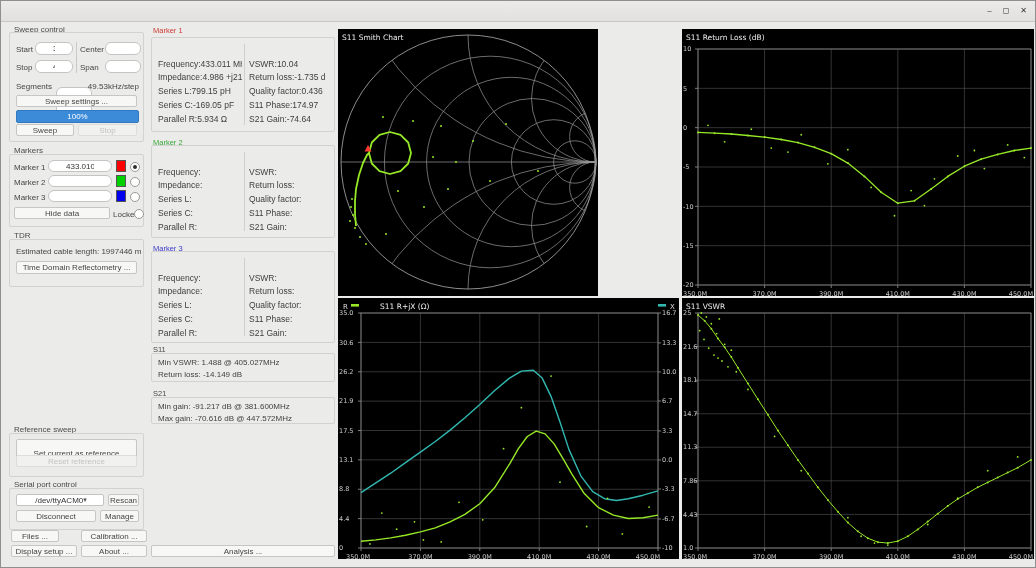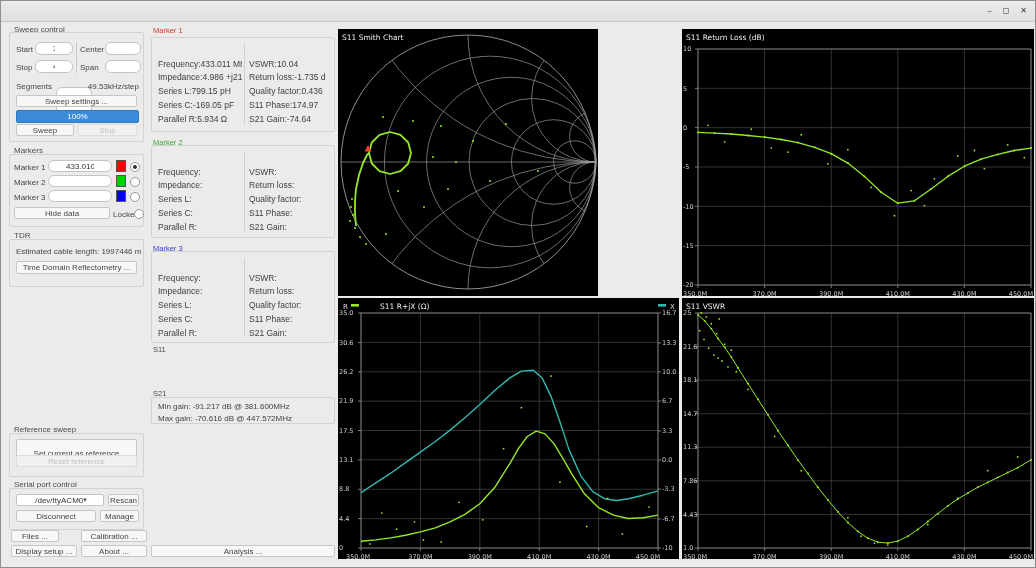--- a/index.html
+++ b/index.html
@@ -294,20 +294,27 @@
             </div>
             <div class="mrow">
               <span>S21 Gain:</span>
               <span></span>
             </div>
           </div>
       </div>
     </div>
 
     <div class="ptitle" style="top:344px;color:#4a4a4a">S11</div>
+    <div class="panel" style="top:352px;height:29px">
+      <div class="rows" style="top:4px">
+
+      <div class="irow"><span>Min VSWR: 1.488 @ 405.027MHz</span></div>
+          <div class="irow"><span>Return loss: -14.149 dB</span></div>
+        </div>
+    </div>
 
     <div class="ptitle" style="top:388px;color:#4a4a4a">S21</div>
     <div class="panel" style="top:396px;height:27px">
       <div class="rows" style="top:4px">
 
       <div class="irow"><span>Min gain: -91.217 dB @ 381.600MHz</span></div>
           <div class="irow"><span>Max gain: -70.616 dB @ 447.572MHz</span></div>
         </div>
     </div>
 

